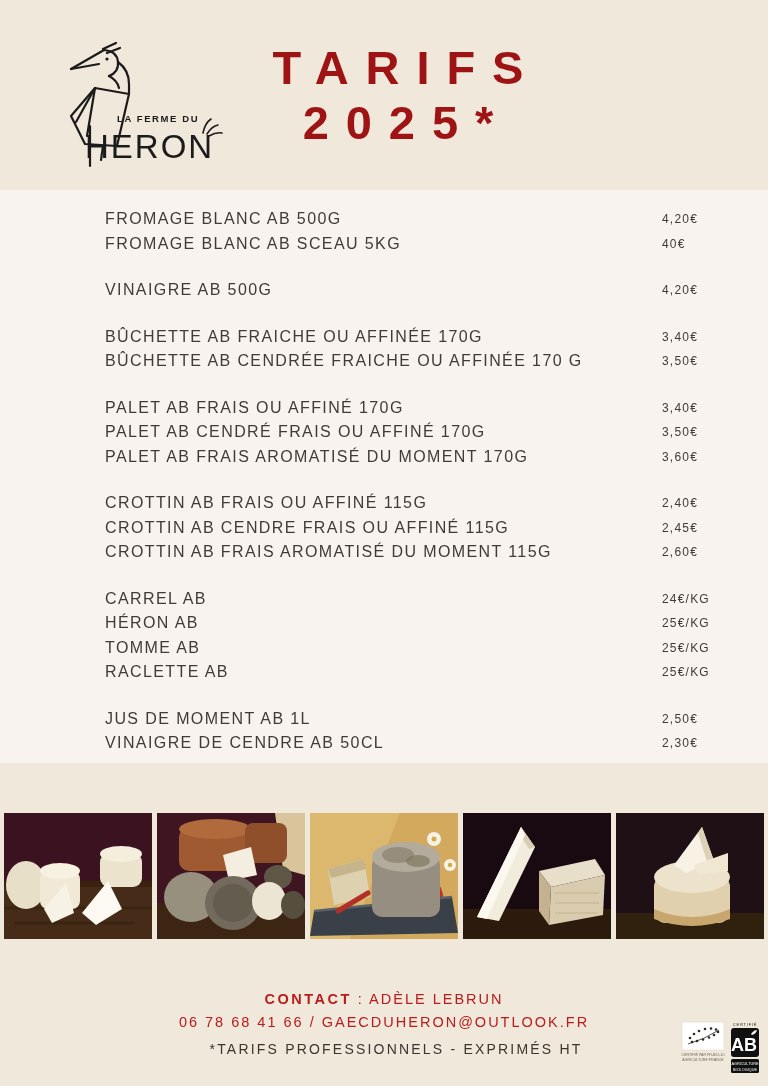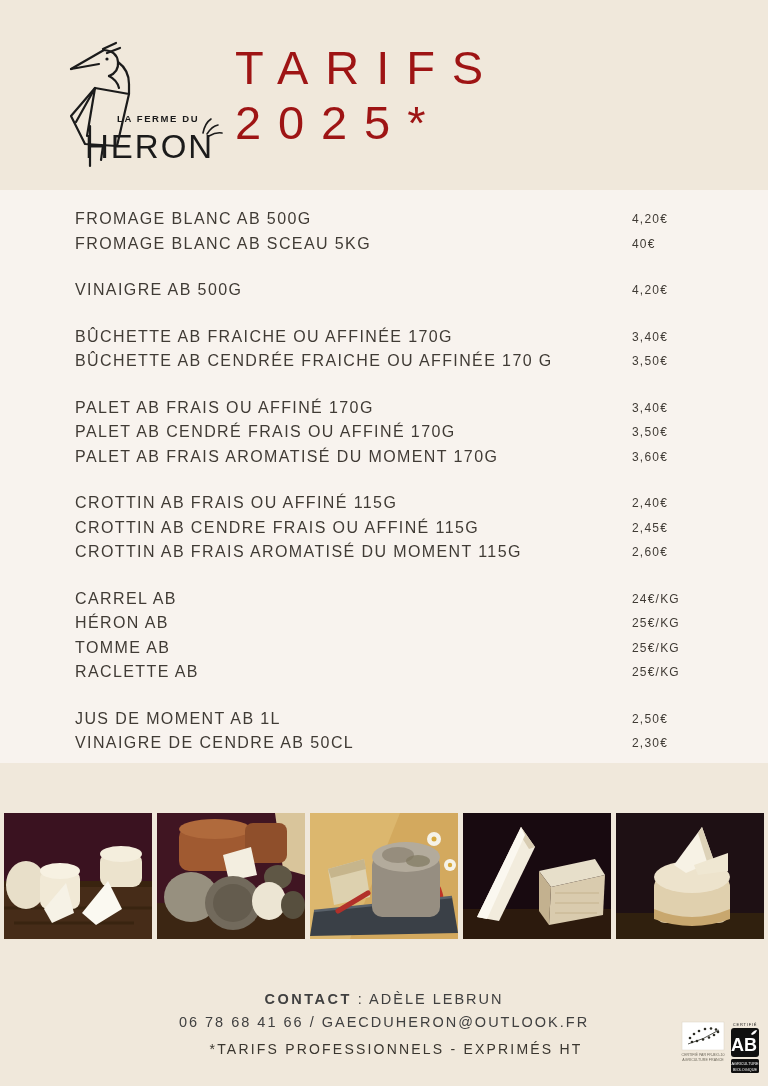--- a/index.html
+++ b/index.html
@@ -9,28 +9,28 @@
     font-family:"Liberation Sans", sans-serif; overflow:hidden;
     background:#f8f3ee;
   }
   
   .header {
     position:absolute; left:0; top:0; width:768px; height:190px;
     background:#f0e8db;
   }
   .logo { position:absolute; left:57px; top:38px; width:185px; height:135px; }
   .title-block {
-    position:absolute; left:218px; top:40px; width:360px; 
-    color:#9e1414; font-weight:normal; line-height:1.18;
+    position:absolute; left:218px; top:40px; width:360px; text-align:center;
+    color:#9e1414; font-weight:bold; line-height:1.18;
     font-size:47px; letter-spacing:0.36em; text-indent:0.36em;
   }
   
   .pricelist {
     position:absolute; left:0; top:190px; width:768px; height:724px;
-    background:#f8f3ee; padding-top:17px;
+    background:#f8f3ee; padding-top:17px;padding-left:30px;
   }
   .group { margin-bottom:22px; }
   .row { position:relative; height:24.5px; line-height:24.5px; }
   .pname {
     position:absolute; left:75px; top:0;
     font-size:16px; letter-spacing:1.4px; color:#403b35; white-space:nowrap;
   }
   .pprice {
     position:absolute; left:632px; top:0;
     font-size:12px; letter-spacing:1.2px; color:#403b35; white-space:nowrap;
@@ -41,21 +41,21 @@
     background:#f0e8db;
   }
   .photos {
     position:absolute; left:4px; top:50px; width:760px; height:126px;
     display:flex; gap:5px;
   }
   .photo { width:148px; height:126px; display:block; }
   
   .contact {
     position:absolute; left:0; top:225px; width:768px; text-align:center;
-    color:#404040; font-size:14.5px; letter-spacing:2px; line-height:23px;
+    color:#b91c1c; font-size:14.5px; letter-spacing:2px; line-height:23px;
   }
   .contact .bold { font-weight:bold; letter-spacing:2.5px; }
   .footnote {
     position:absolute; left:0; top:278px; width:768px; text-align:center;
     color:#3a362f; font-size:14px; letter-spacing:2.2px;padding-left:24px;
   }
   
   .certs {
     position:absolute; right:8px; bottom:8px; display:flex; align-items:flex-start; gap:5px;
   }

